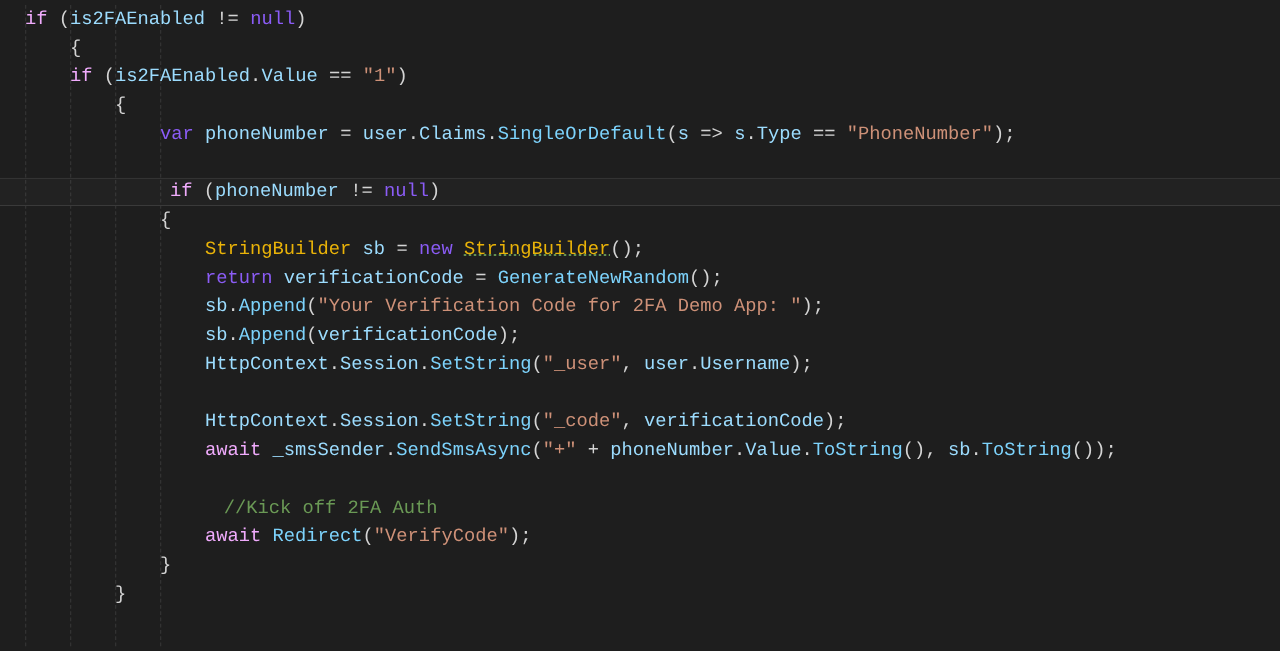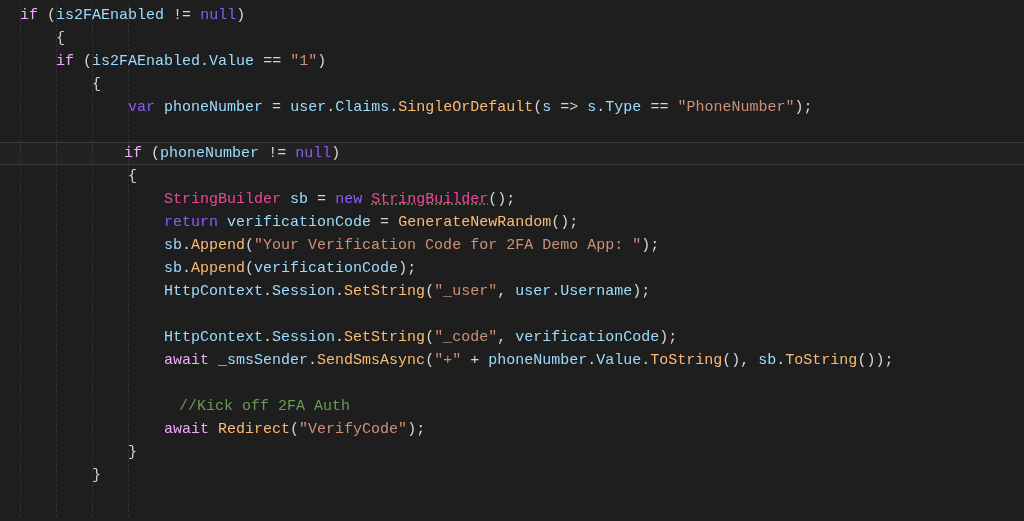--- a/index.html
+++ b/index.html
@@ -17,27 +17,27 @@
   }
   .code-line {
     white-space: pre;
     position: relative;
     z-index: 2;
   }
   .highlighted {
     background: rgba(255,255,255,0.018);
     box-shadow: inset 0 1px 0 #3a3a3a, inset 0 -1px 0 #3a3a3a;
     margin-left: -20px;
-    padding-left: 16px;
+    padding-left: 28px;
   }
   .kw      { color: #8b5cf6; }   
   .ctrl    { color: #f0abfc; }   
   .ident   { color: #9cdcfe; }   
-  .type    { color: #ec4899; }   
-  .method  { color: #fdba74; }   
+  .type    { color: #eab308; }   
+  .method  { color: #7dd3fc; }   
   .str     { color: #ce9178; }   
   .comment { color: #6a9955; margin-left: 15px; }   
   .op      { color: #d4d4d4; }
   .brace   { color: #d4d4d4; }
 
   
   .guides {
     position: absolute;
     left: 20px;
     top: 4px;

